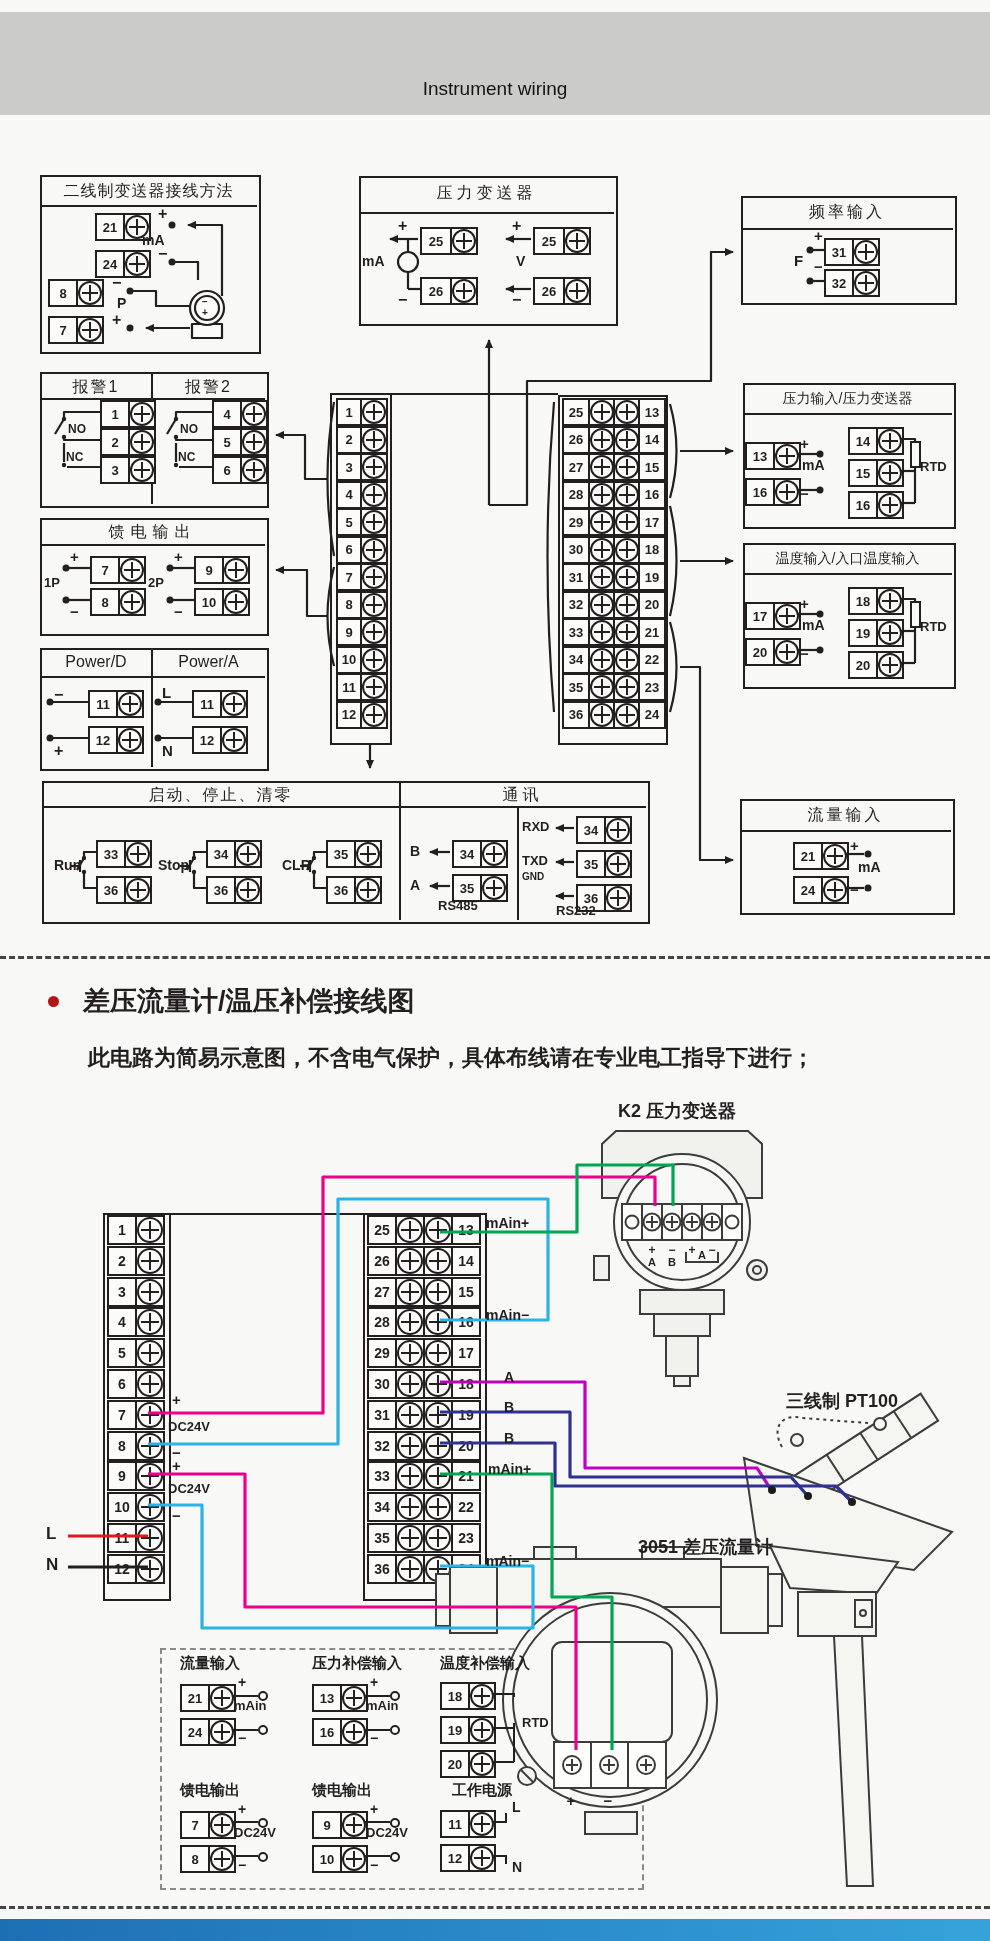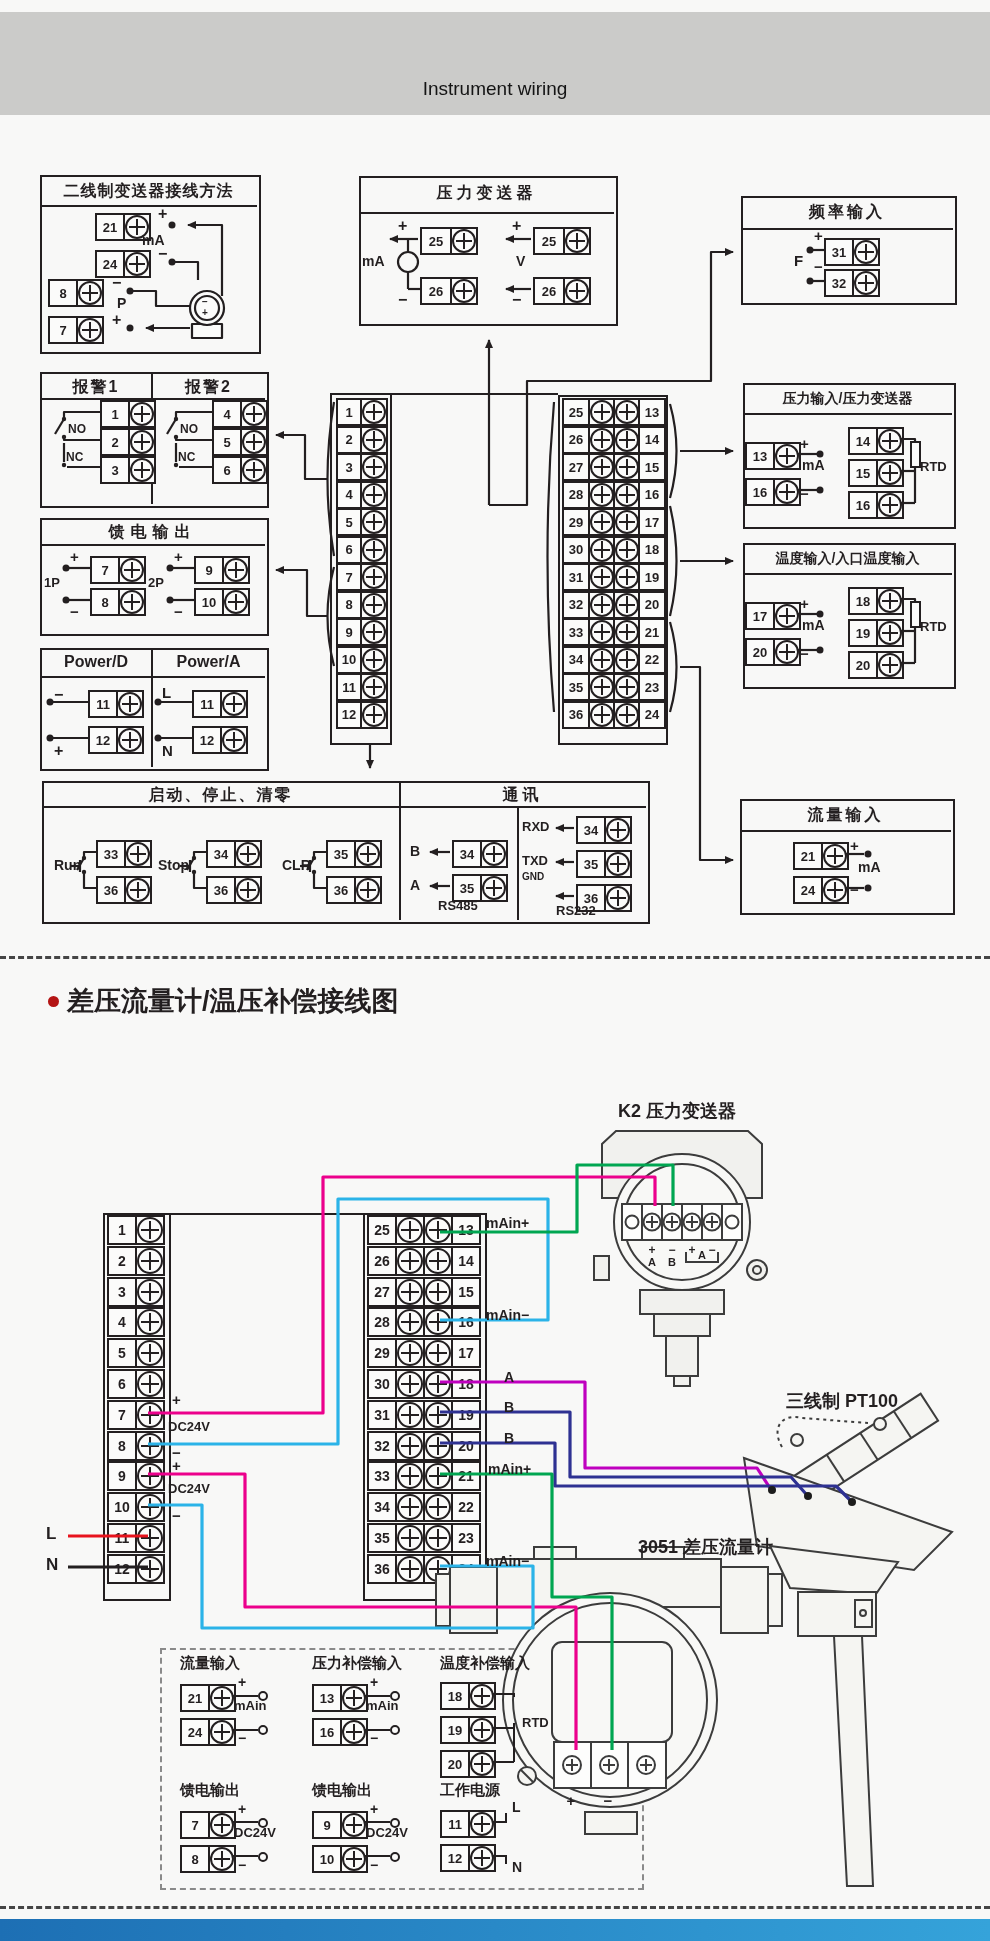--- a/index.html
+++ b/index.html
@@ -12,26 +12,26 @@
   .hsub{position:absolute;left:0;top:66px;width:100%;text-align:center;font-size:19px;color:#141414}
   .box{position:absolute;border:2.5px solid #231f20}
   .hrl{position:absolute;height:2px;background:#231f20}
   .vrl{position:absolute;width:2px;background:#231f20}
   .ncell{position:absolute;border:2px solid #231f20;background:#fbfbfa;display:flex;align-items:center;justify-content:center;font-weight:bold;font-size:13px;line-height:1}
   .sqc{position:absolute;border:2px solid #231f20;background:#fbfbfa}
   .screw{position:absolute;border:2px solid #231f20;border-radius:50%;background:#fbfbfa}
   .screw::before{content:"";position:absolute;left:9%;right:9%;top:50%;height:2px;margin-top:-1px;background:#231f20}
   .screw::after{content:"";position:absolute;top:9%;bottom:9%;left:50%;width:2px;margin-left:-1px;background:#231f20}
   .lbl{position:absolute;font-weight:bold;font-size:14px;white-space:nowrap;line-height:1}
-  .ttl{position:absolute;font-weight:700;font-size:16px;white-space:nowrap;line-height:1;text-align:center}
+  .ttl{position:absolute;font-weight:400;font-size:16px;white-space:nowrap;line-height:1;text-align:center}
   .oc{position:absolute;width:10px;height:10px;border:2px solid #231f20;border-radius:50%;background:#fbfbfa;box-sizing:border-box}
   .res{position:absolute;border:2px solid #231f20;background:#fbfbfa;box-sizing:border-box}
   .dash{position:absolute;left:0;width:990px;border-top:3px dashed #454545}
   .dashbox{position:absolute;border:2px dashed #8a8a8a}
-  .s2h{position:absolute;left:48px;top:983px;display:flex;align-items:center;gap:8px;font-size:27px;font-weight:600}
+  .s2h{position:absolute;left:48px;top:983px;display:flex;align-items:center;gap:24px;font-size:27px;font-weight:600}
   .bullet{width:11px;height:11px;border-radius:50%;background:#b41414;flex:0 0 auto}
   .s2note{position:absolute;left:88px;top:1043px;font-size:22px;font-weight:bold}
   .footbar{position:absolute;left:0;top:1919px;width:990px;height:22px;background:linear-gradient(90deg,#1d6fb4,#35a3da)}
 </style>
 </head>
 <body>
 
 <div id="page">
 
   <div class="hdr">
@@ -819,25 +819,26 @@
       <div class="lbl" style="left: 180px; top: 1782px; font-size: 15px;">馈电输出</div>
       <div class="lbl" style="left: 238px; top: 1802px; font-size: 14px;">+</div>
       <div class="lbl" style="left: 234px; top: 1826px; font-size: 13px;">DC24V</div>
       <div class="lbl" style="left: 238px; top: 1858px; font-size: 14px;">−</div>
       <div class="lbl" style="left: 312px; top: 1782px; font-size: 15px;">馈电输出</div>
       <div class="lbl" style="left: 370px; top: 1802px; font-size: 14px;">+</div>
       <div class="lbl" style="left: 366px; top: 1826px; font-size: 13px;">DC24V</div>
       <div class="lbl" style="left: 370px; top: 1858px; font-size: 14px;">−</div>
       <div class="lbl" style="left: 440px; top: 1655px; font-size: 15px;">温度补偿输入</div>
       <div class="lbl" style="left: 522px; top: 1716px; font-size: 13px;">RTD</div>
-      <div class="lbl" style="left: 440px; top: 1782px; font-size: 15px;">工作电源</div>
+      <div class="lbl" style="left: 452px; top: 1782px; font-size: 15px;">工作电源</div>
       <div class="lbl" style="left: 512px; top: 1800px; font-size: 14px;">L</div>
       <div class="lbl" style="left: 512px; top: 1860px; font-size: 14px;">N</div>
     </div>
 
   <div class="dash" style="top:956px"></div>
   <div class="s2h">
     <span class="bullet"></span>
     <span>差压流量计/温压补偿接线图</span>
   </div>
+  <div class="s2note">此电路为简易示意图，不含电气保护，具体布线请在专业电工指导下进行；</div>
   <div class="dash" style="top:1906px"></div>
   <div class="footbar"></div>
 </div>
 
 </body></html>

